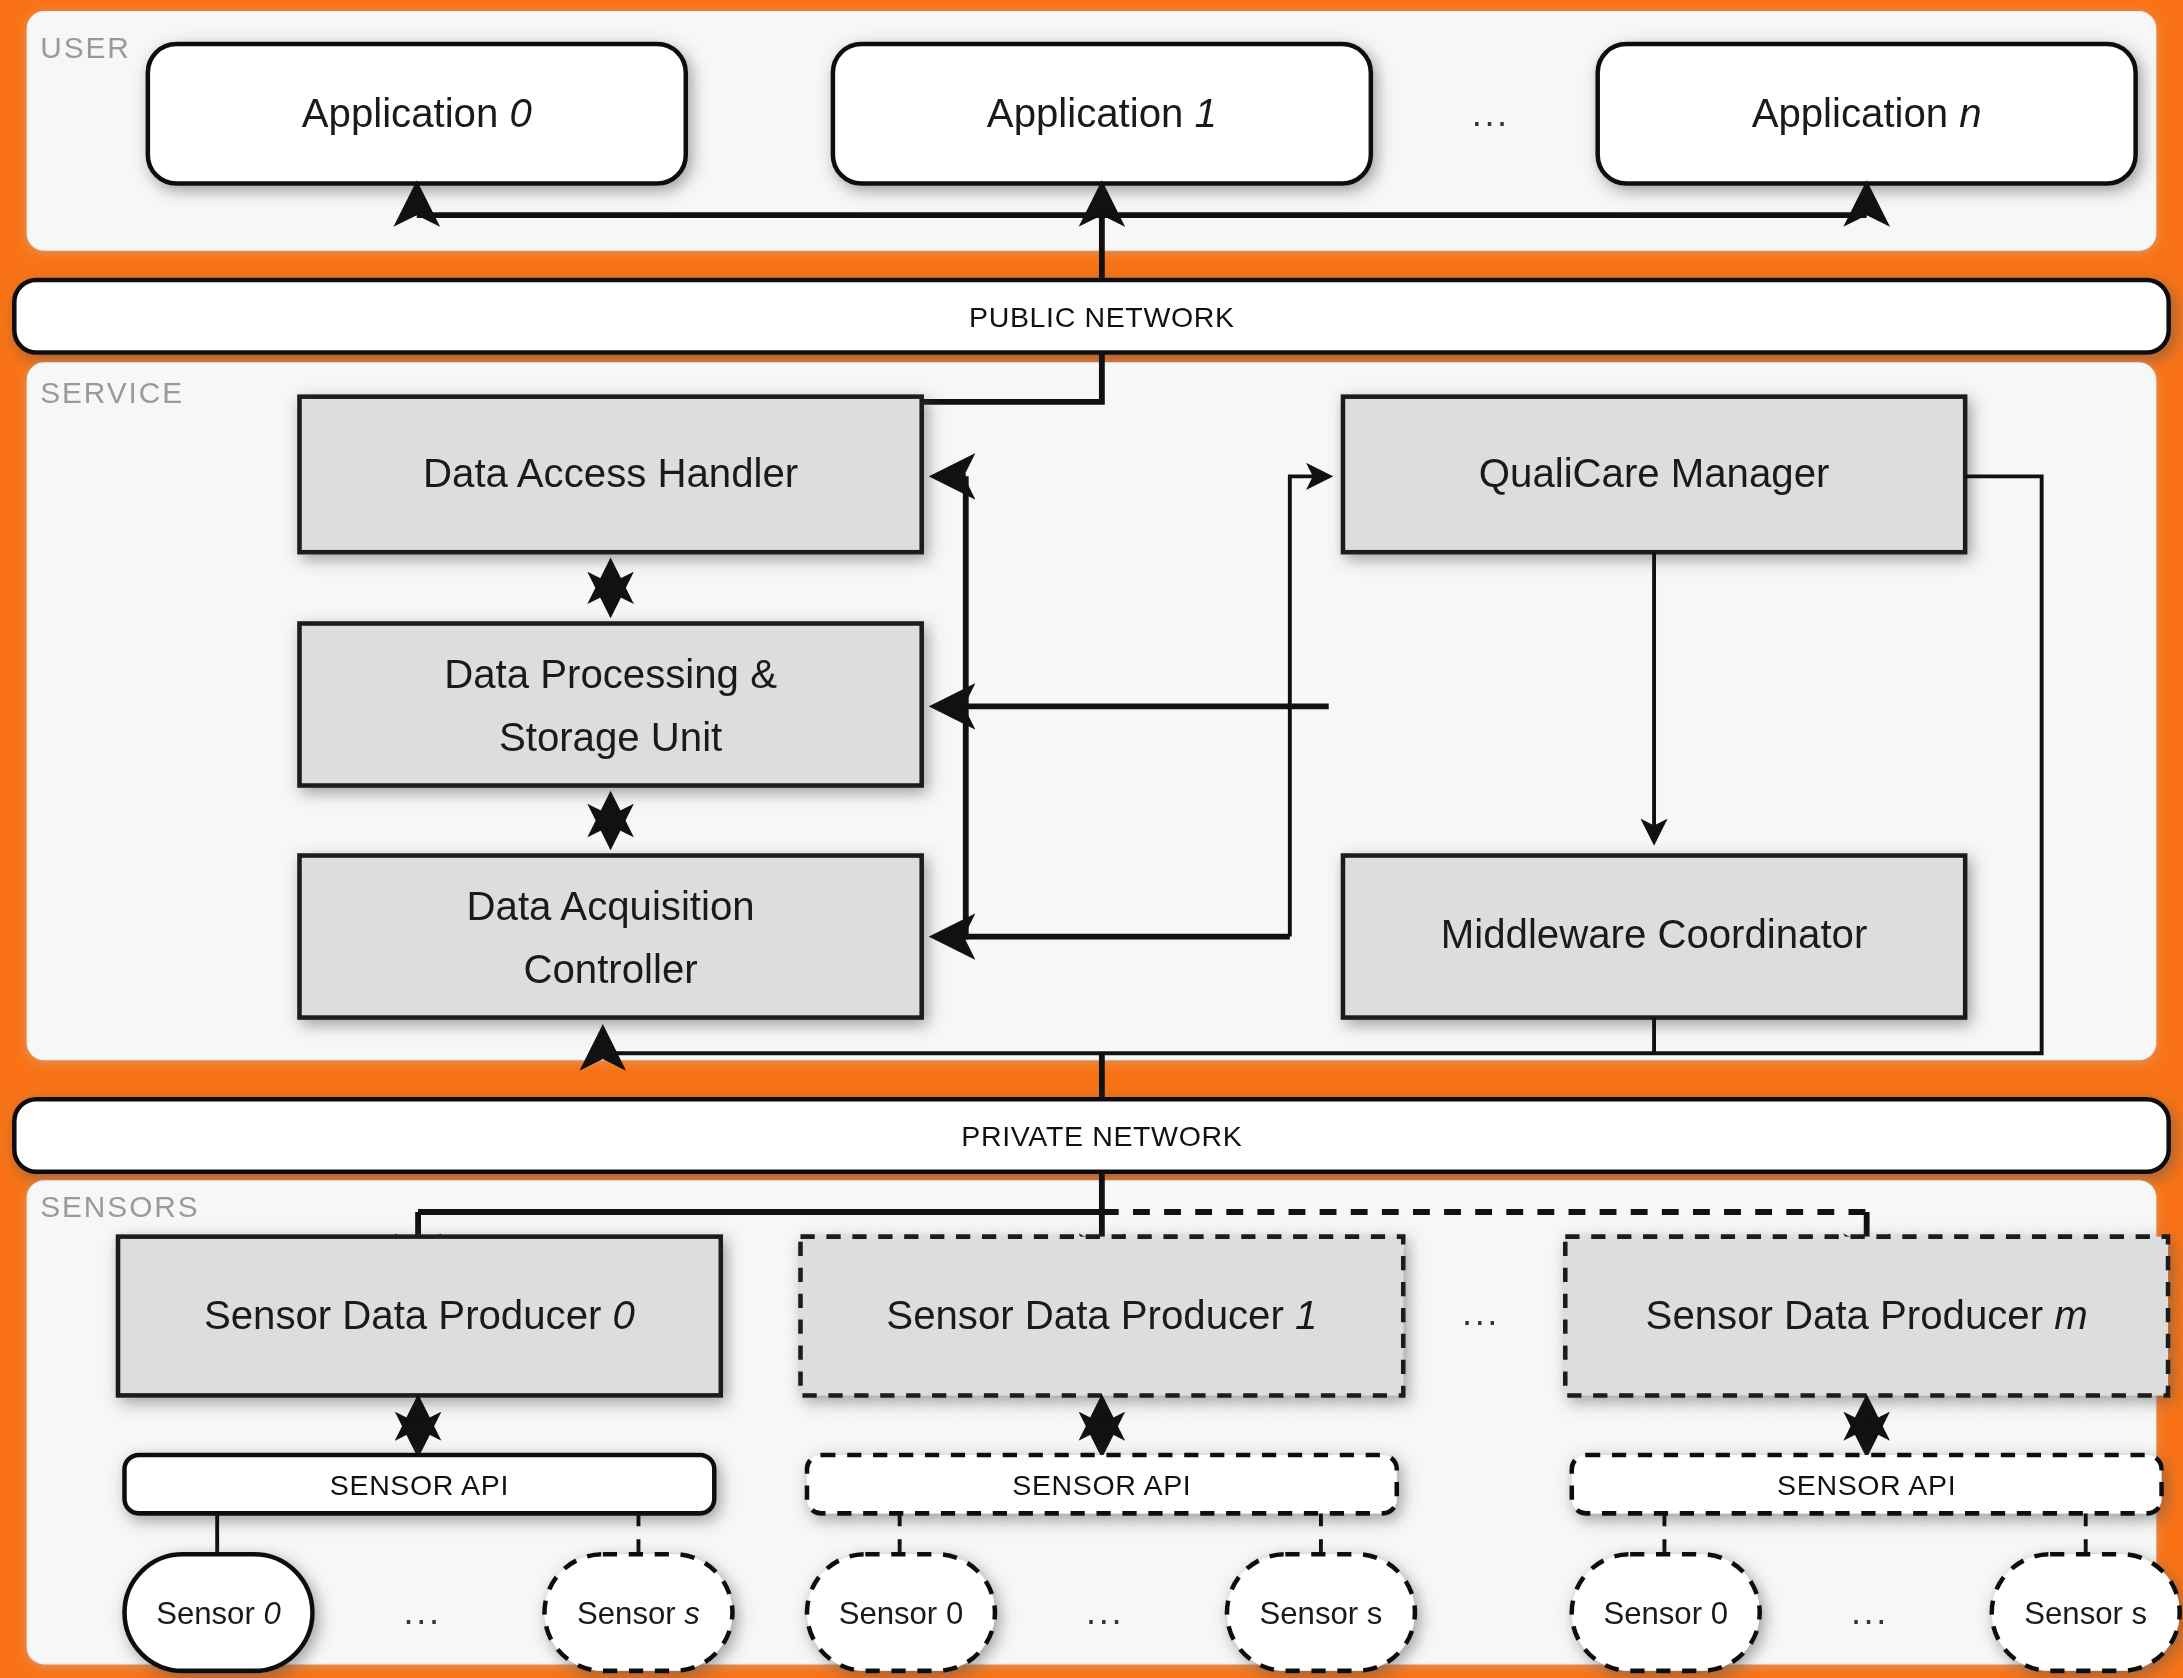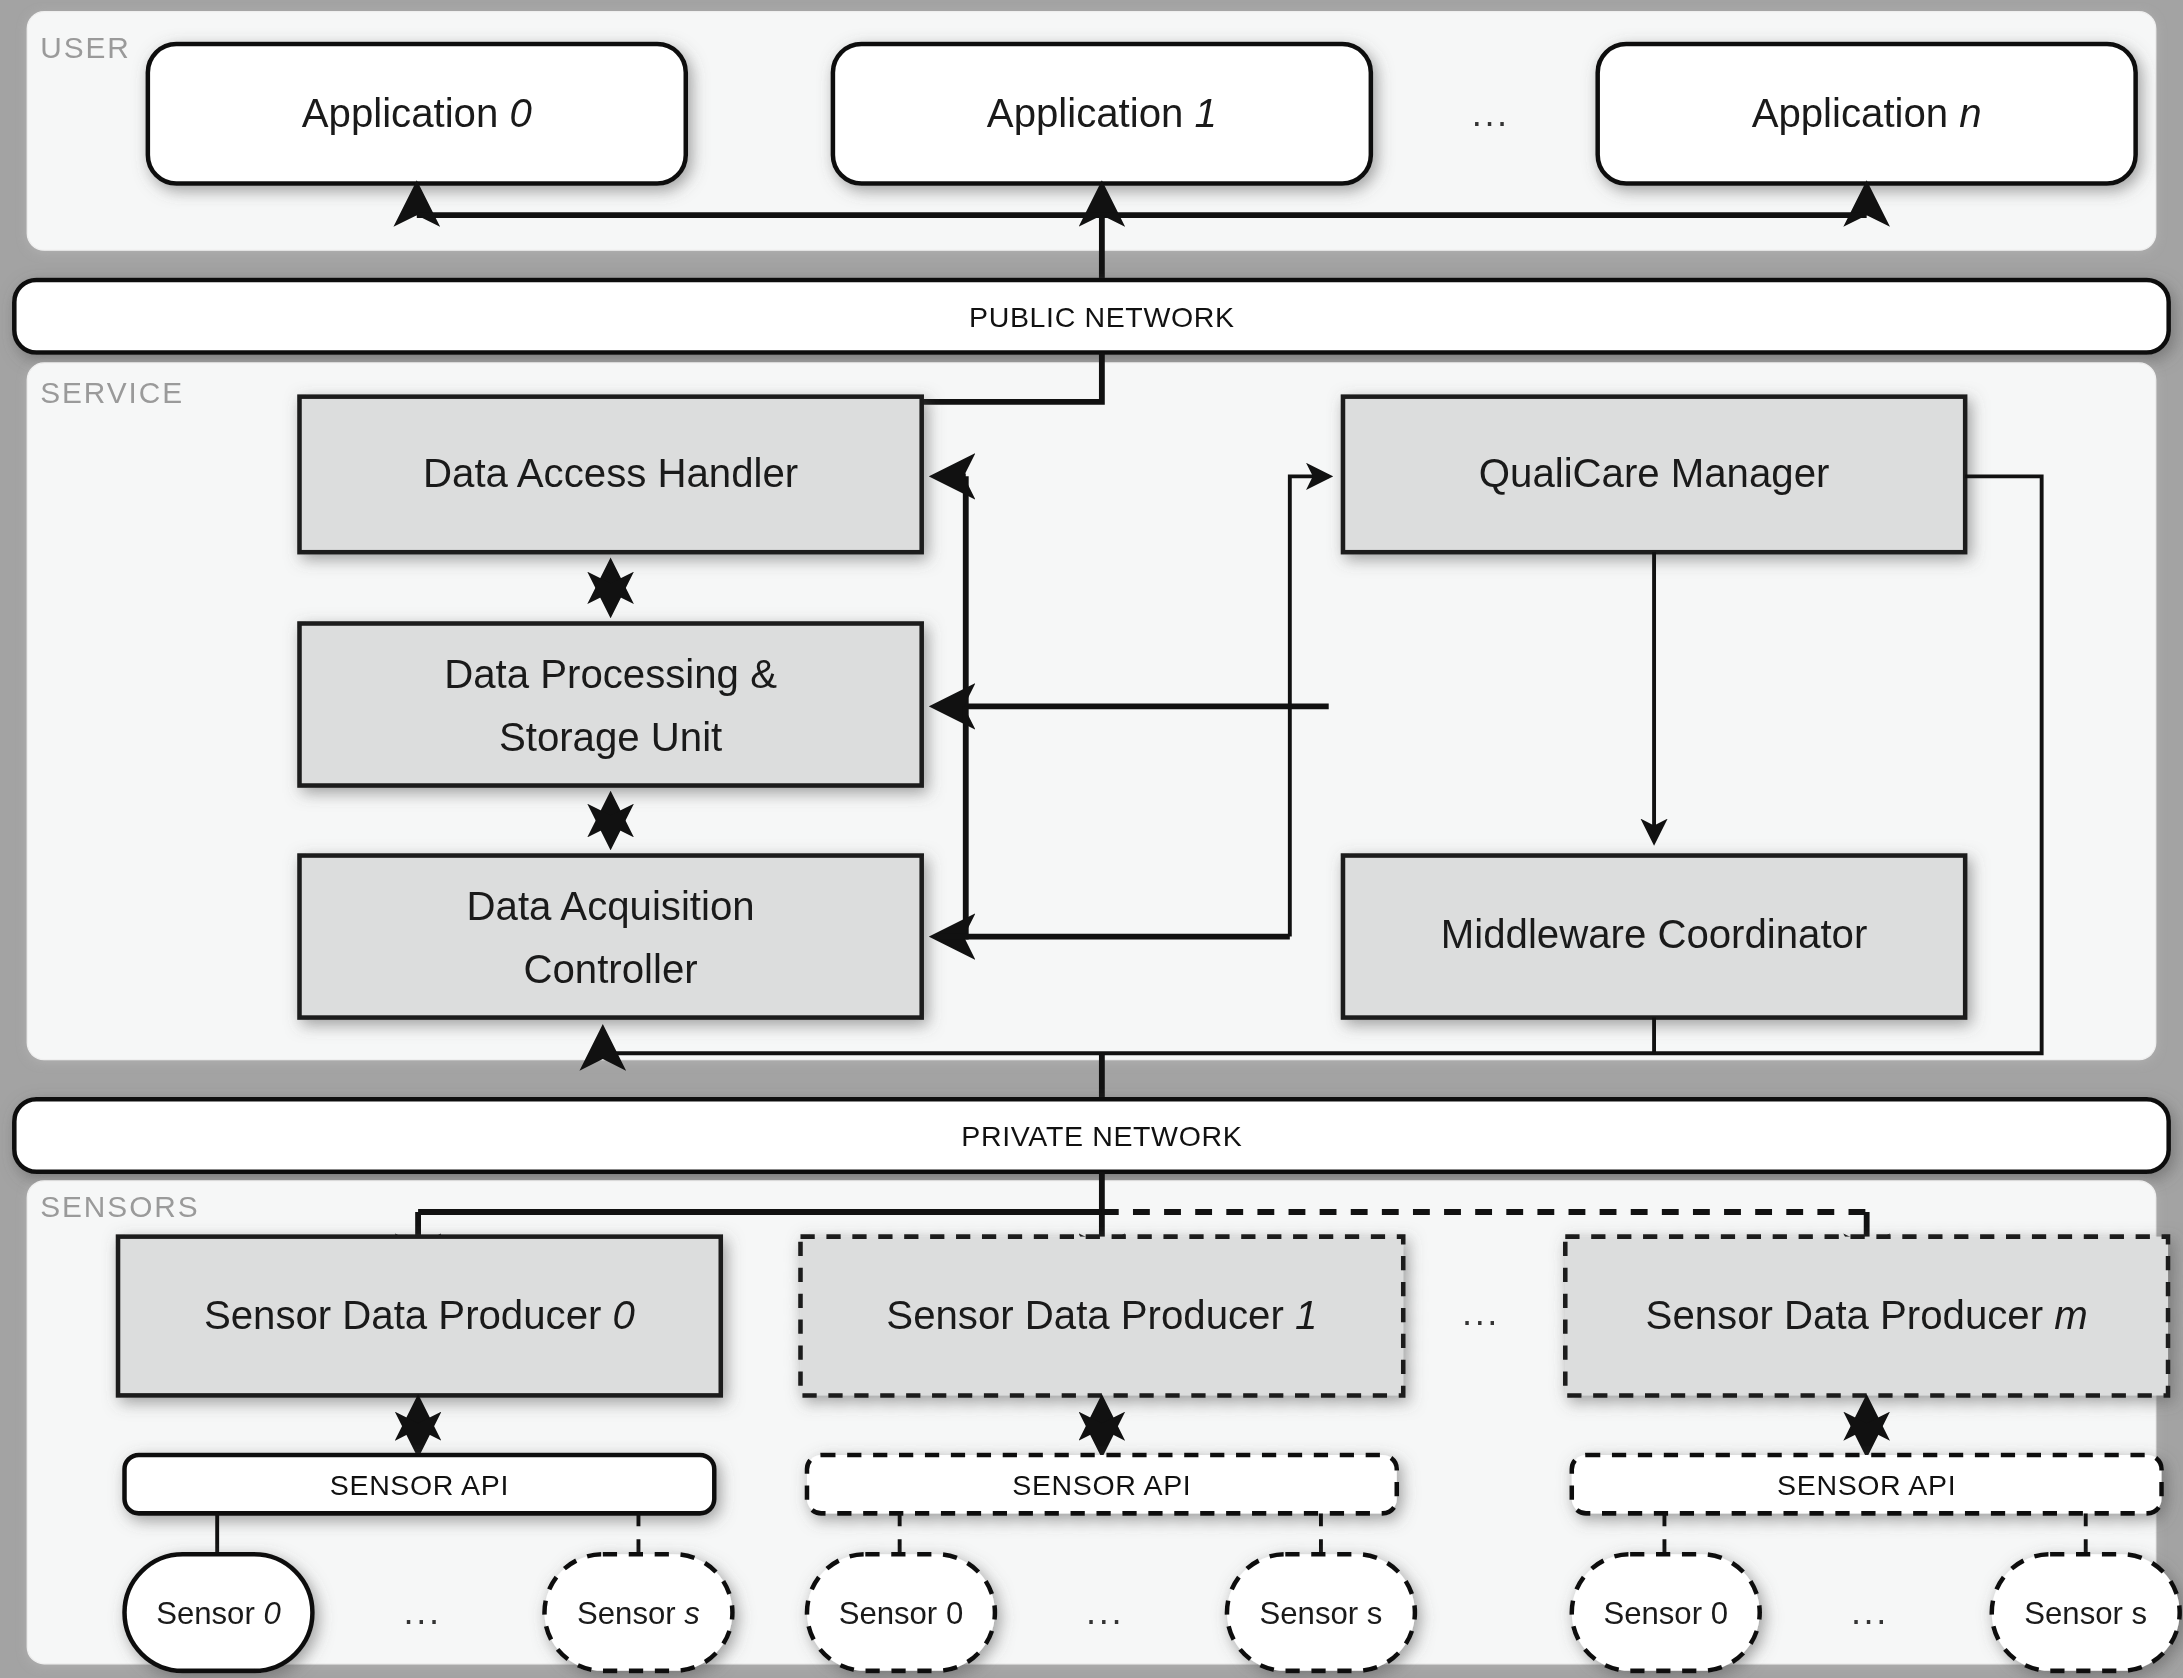--- a/index.html
+++ b/index.html
@@ -1,17 +1,17 @@
 <!DOCTYPE html>
 <html style="font-size:10.4px"><head>
 <meta charset="utf-8">
 <style>
   html,body{margin:0;padding:0;background:#ffffff;}
   body{font-family:"Liberation Sans", sans-serif;}
-  #stage{position:relative;width:2183px;height:1678px;background:#a3a3a3;overflow:hidden;}
+  #stage{position:relative;width:2183px;height:1678px;background:#f97316;overflow:hidden;}
   #diagram{position:absolute;inset:0;width:2183px;height:1678px;display:block;}
   .zone-label{font-family:"Liberation Sans",sans-serif;fill:#9a9a9a;font-size:46px;letter-spacing:3px;}
   .node-label{font-family:"Liberation Sans",sans-serif;fill:#1a1a1a;font-size:62px;}
   .node-label-italic{font-style:italic;}
   .net-label{font-family:"Liberation Sans",sans-serif;fill:#111;font-size:44px;letter-spacing:1px;}
   .api-label{font-family:"Liberation Sans",sans-serif;fill:#111;font-size:44px;letter-spacing:1px;}
   .sensor-label{font-family:"Liberation Sans",sans-serif;fill:#1a1a1a;font-size:48px;}
   .ellipsis{font-family:"Liberation Sans",sans-serif;fill:#333;font-size:56px;letter-spacing:4px;}
   .zone-rect{fill:#f6f7f7;stroke:#efefef;stroke-width:2;}
   .grey-box{fill:#dcdddd;stroke:#1a1a1a;stroke-width:7;}

